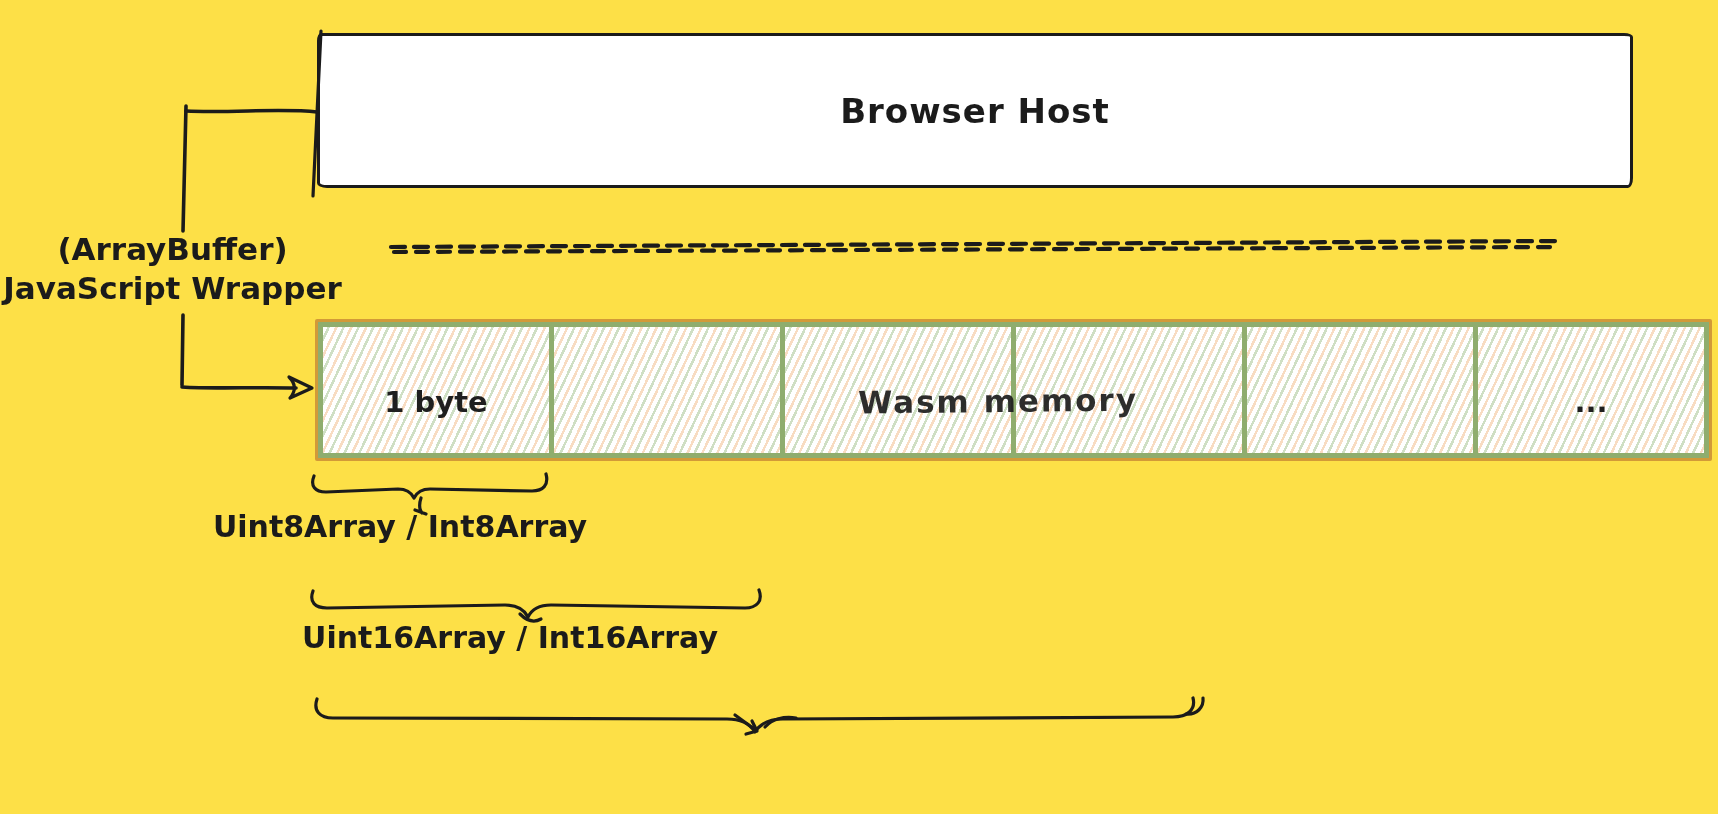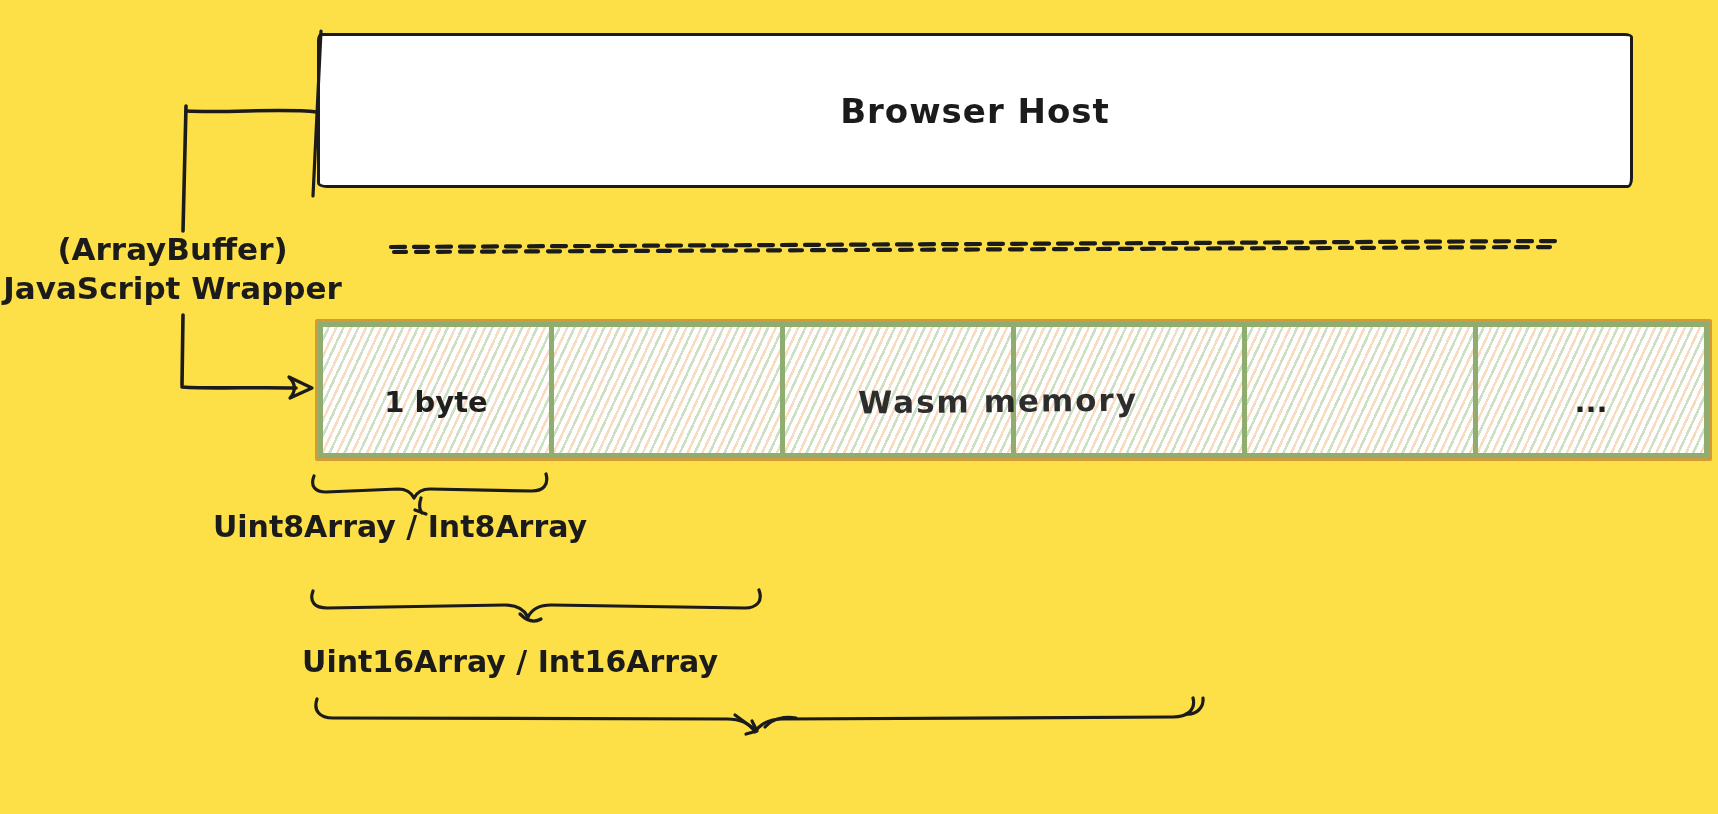--- a/index.html
+++ b/index.html
@@ -63,21 +63,21 @@
     font-size:31px;font-weight:700;letter-spacing:2px;
     color:#1f1f1f;opacity:.93;white-space:nowrap;
   }
 
   
   .typed-label{
     position:absolute;text-align:center;
     font-size:30px;font-weight:600;white-space:nowrap;
   }
   .l1{left:210px;top:509px;width:380px;}
-  .l2{left:290px;top:644px;width:440px;}
+  .l2{left:290px;top:620px;width:440px;}
   .l3{left:541px;top:743px;width:440px;}
 
   
   .overlay{
     position:absolute;left:0;top:0;width:1718px;height:814px;
     pointer-events:none;
   }
   .overlay path{fill:none;stroke:#1b1b1b;stroke-linecap:round;stroke-linejoin:round;}
   .stroke-thin{stroke-width:3.2px;}
   .stroke-mid{stroke-width:3.6px;}

